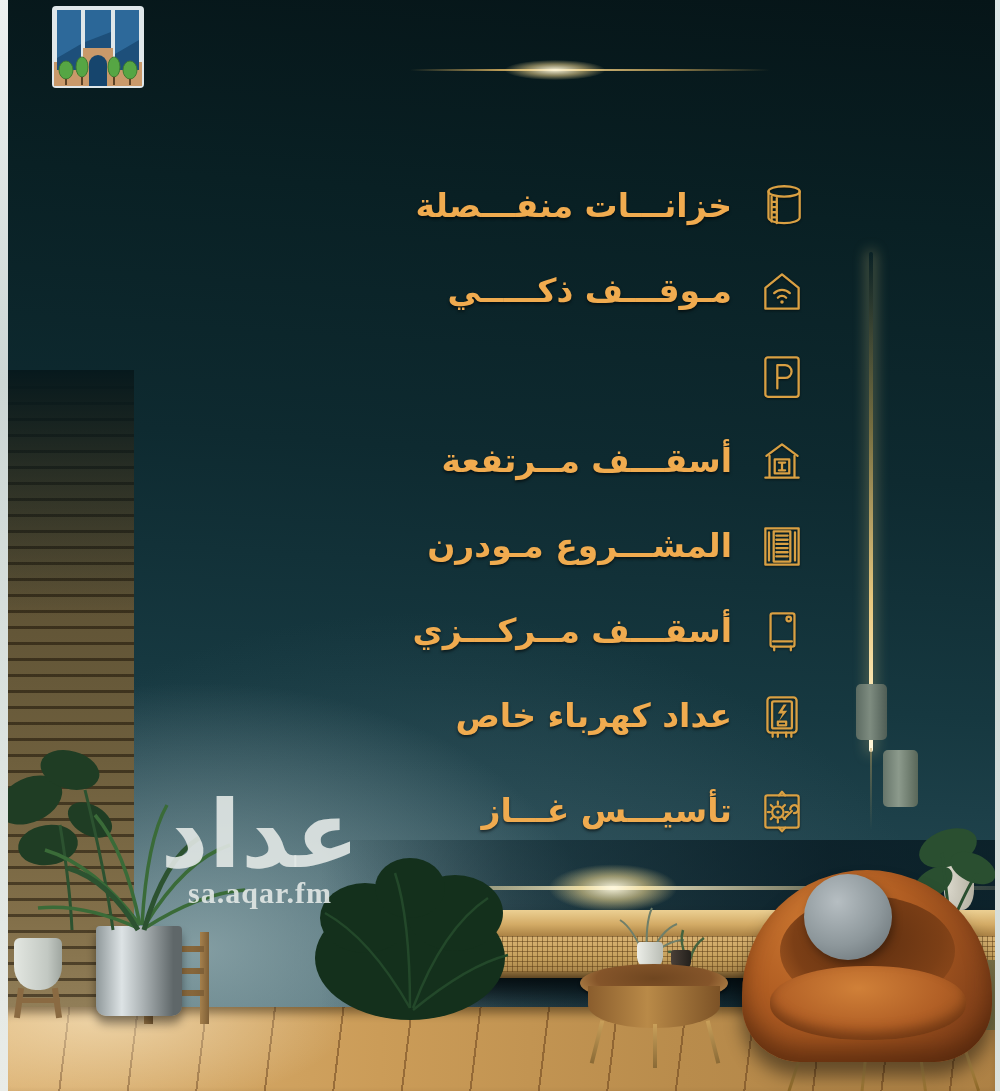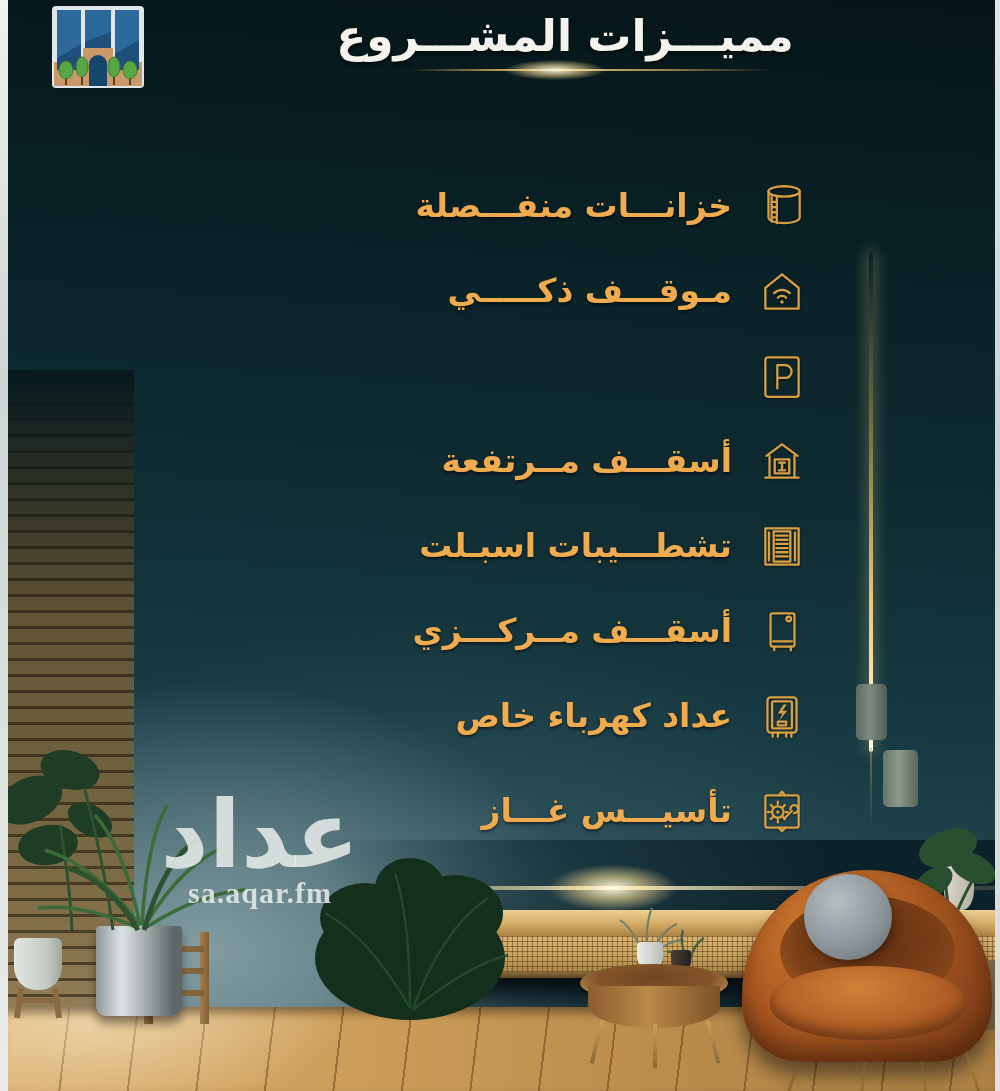--- a/index.html
+++ b/index.html
@@ -321,21 +321,20 @@
       <ellipse cx="14" cy="64" rx="7" ry="9"></ellipse>
       <ellipse cx="30" cy="61" rx="6" ry="10"></ellipse>
       <ellipse cx="62" cy="61" rx="6" ry="10"></ellipse>
       <ellipse cx="78" cy="64" rx="7" ry="9"></ellipse>
     </g>
     <g stroke="#5b4226" stroke-width="2">
       <path d="M14 73 v6 M30 71 v8 M62 71 v8 M78 73 v6"></path>
     </g>
   </svg>
 
-  <div class="abs title">مميـــزات المشـــروع</div>
   <div class="abs title-divider"></div>
   <div class="abs title-flare"></div>
 
   <div class="abs features">
 
     <div class="feat-row">
       <span class="feat-label">خزانـــات منفـــصلة</span>
       <span class="feat-icon">
         <svg viewBox="0 0 50 50">
           <ellipse cx="27" cy="11" rx="15" ry="5"></ellipse>
@@ -372,21 +371,21 @@
         <svg viewBox="0 0 50 50">
           <path d="M10 20 L25 9 L40 20"></path>
           <path d="M13 20 V41 M37 20 V41 M9 41 H41"></path>
           <rect x="18" y="23.5" width="14" height="13.5"></rect>
           <path d="M22 26.5 h6 M25 26.5 v7.5 M22 34 h6"></path>
         </svg>
       </span>
     </div>
 
     <div class="feat-row">
-      <span class="feat-label">تشطـــيبات اسبـلت</span>
+      <span class="feat-label">المشـــروع مـودرن</span>
       <span class="feat-icon">
         <svg viewBox="0 0 50 50">
           <rect x="9" y="8" width="32" height="35"></rect>
           <rect x="17" y="11" width="16" height="29"></rect>
           <path d="M19.5 15 h11 M19.5 19 h11 M19.5 23 h11 M19.5 27 h11 M19.5 31 h11 M19.5 35 h11"></path>
           <path d="M12.5 12 v27 M37.5 12 v27"></path>
         </svg>
       </span>
     </div>
 

